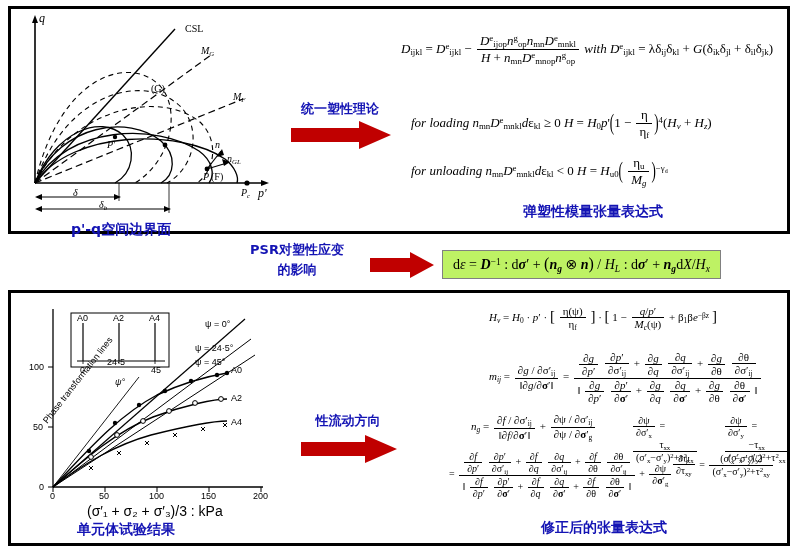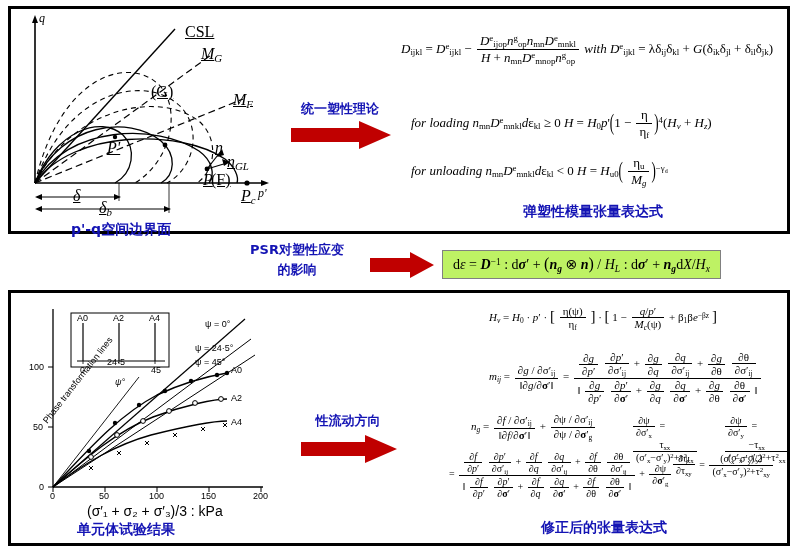--- a/index.html
+++ b/index.html
@@ -64,21 +64,21 @@
     background:#bef264;
     border:1px solid #808080;
     padding:4px 10px;
     font-size:14px;
     white-space:nowrap;
   }
 
   
   .chartbox{position:absolute;}
   .axis-lab{position:absolute;font-style:italic;font-size:12px;font-family:"Liberation Serif",serif;}
-  .small-lab{position:absolute;font-size:16px;font-family:"Liberation Serif",serif;font-style:italic;text-decoration:underline;}
+  .small-lab{position:absolute;font-size:10px;font-family:"Liberation Serif",serif;font-style:italic;}
 
   
   .tick-lab{position:absolute;font-size:9px;font-family:"Liberation Sans",sans-serif;}
   .axis-title{position:absolute;font-size:14px;font-family:"Liberation Sans",sans-serif;}
   .curve-lab{position:absolute;font-size:9px;font-family:"Liberation Sans",sans-serif;}
 </style>
 </head>
 <body>
 
 <div class="stage">

